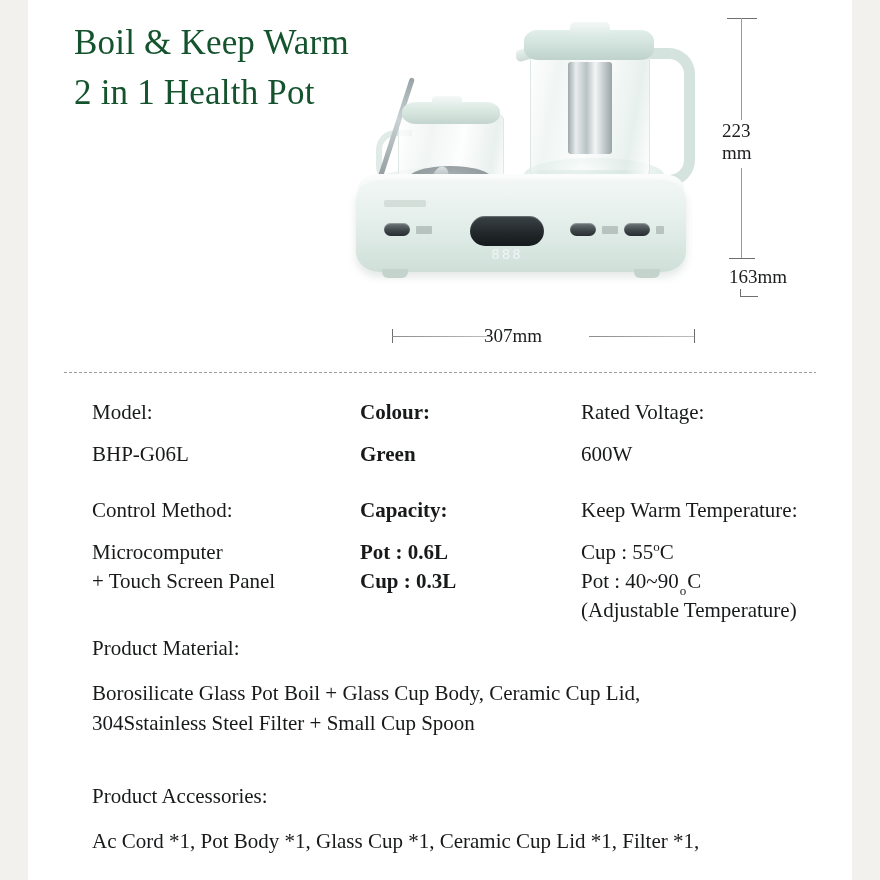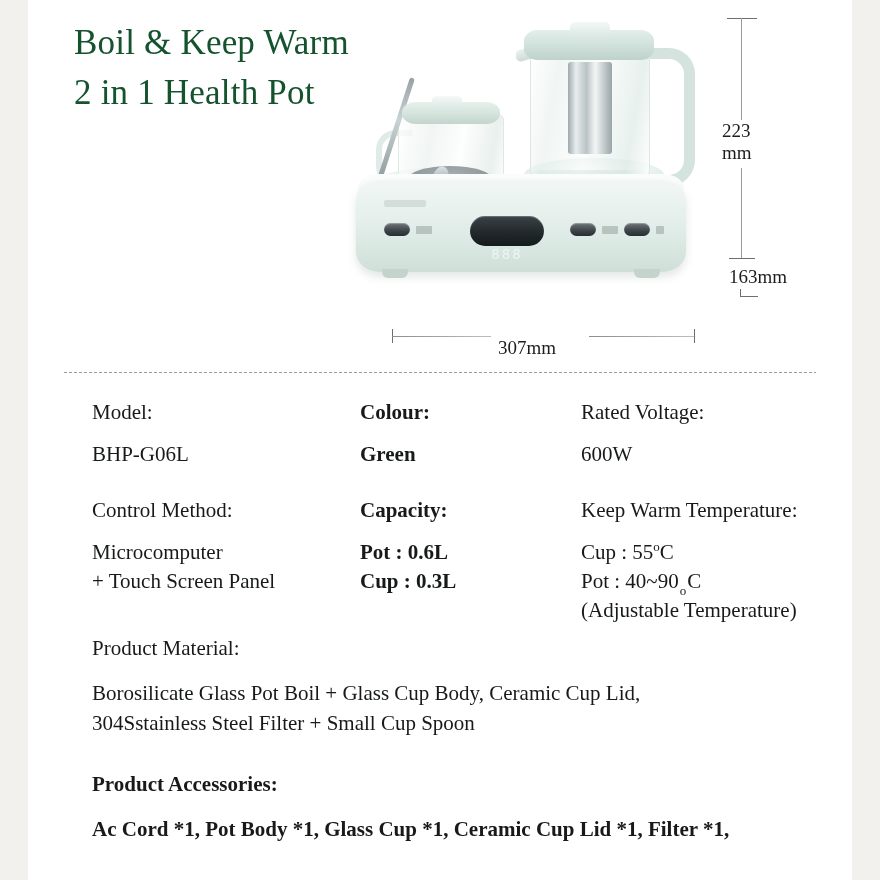--- a/index.html
+++ b/index.html
@@ -437,21 +437,21 @@
       </div>
       <div class="v-line" style="left:713px; top:168px; height:90px;"></div>
       <div class="tick-h" style="left:701px; top:258px; width:26px;"></div>
 
       <div class="dim-text" style="left:701px; top:266px;">163mm</div>
       <div class="tick-h" style="left:712px; top:296px; width:18px;"></div>
       <div class="tick-v" style="left:712px; top:289px; height:8px;"></div>
 
       <div class="tick-v" style="left:364px; top:329px; height:14px;"></div>
       <div class="h-line" style="left:364px; top:336px; width:99px;"></div>
-      <div class="dim-text" style="left:470px; top:325px;margin-top:12px;">307mm</div>
+      <div class="dim-text" style="left:456px; top:325px;">307mm</div>
       <div class="h-line" style="left:561px; top:336px; width:105px;"></div>
       <div class="tick-v" style="left:666px; top:329px; height:14px;"></div>
     </div>
 
     <div class="divider"></div>
 
     <div class="specs">
 
       <div class="spec-row">
         <div class="spec-cell c1">
@@ -486,20 +486,20 @@
           <span class="val">(Adjustable Temperature)</span>
         </div>
       </div>
 
       <div class="block" style="top:236px;">
         <span class="lbl">Product Material:</span>
         <span class="val">Borosilicate Glass Pot Boil + Glass Cup Body, Ceramic Cup Lid,</span>
         <span class="val">304Sstainless Steel Filter + Small Cup Spoon</span>
       </div>
 
-      <div class="block" style="top:372px;font-weight:bold;">
+      <div class="block" style="top:384px;">
         <span class="lbl">Product Accessories:</span>
         <span class="val">Ac Cord *1, Pot Body *1, Glass Cup *1, Ceramic Cup Lid *1, Filter *1,</span>
       </div>
 
     </div>
   </div>
 </div>
 
 </body></html>

